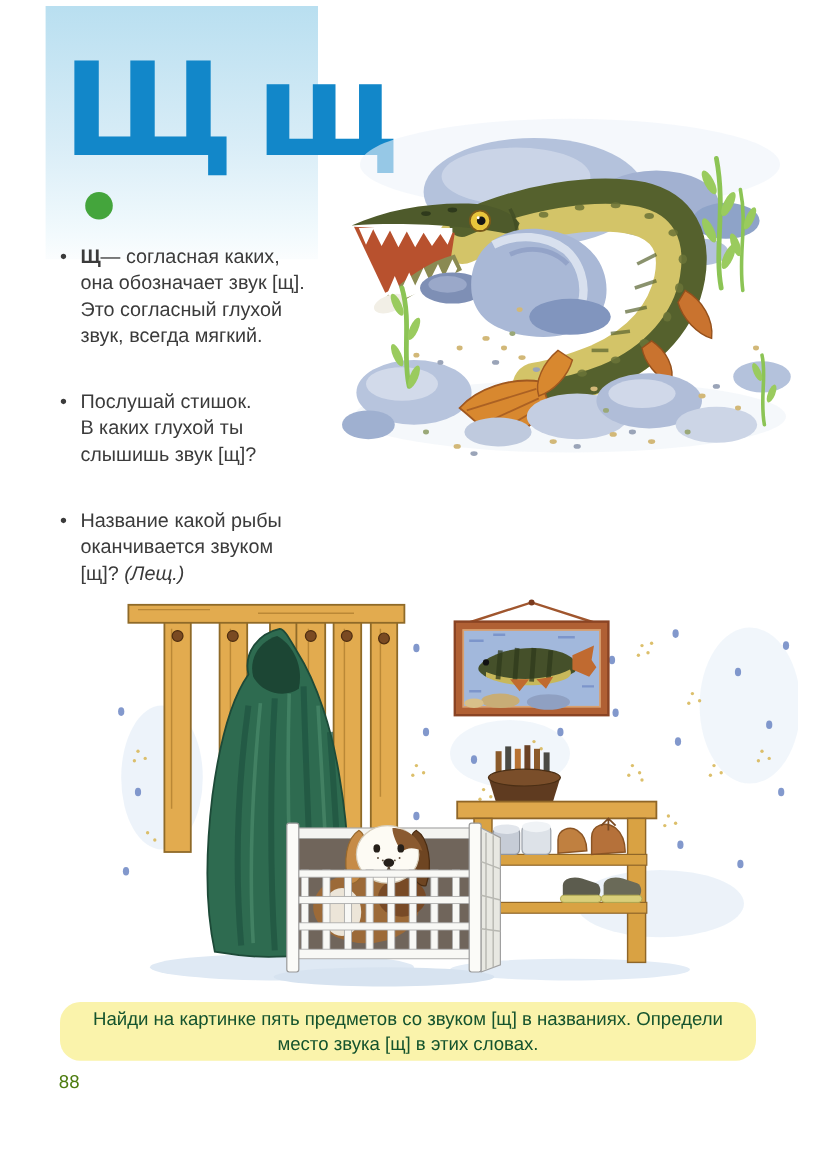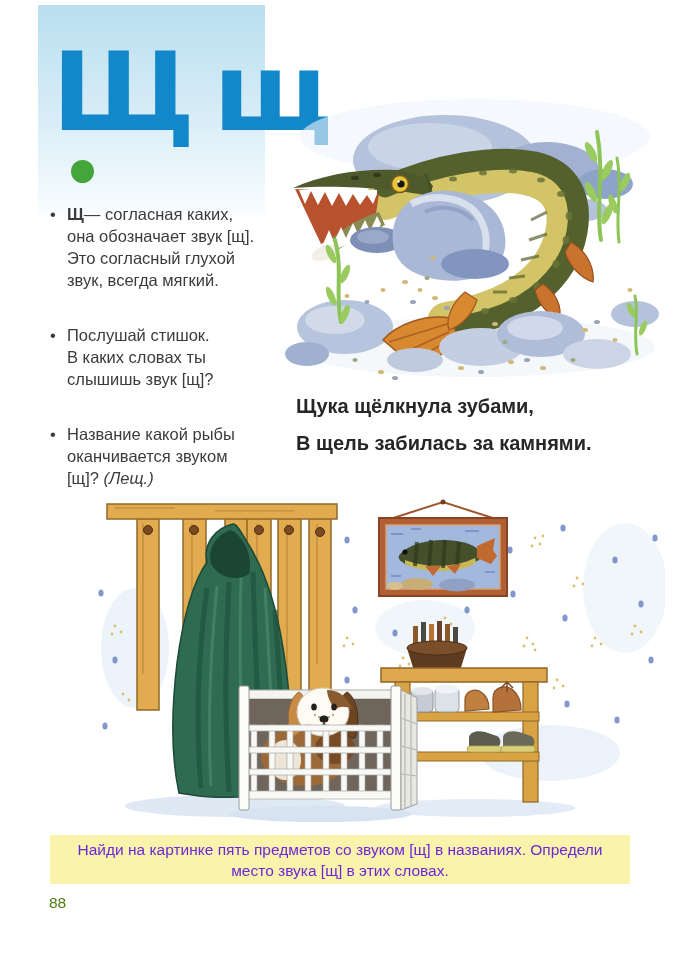--- a/index.html
+++ b/index.html
@@ -26,21 +26,21 @@
   
   .poem{position:absolute;left:296px;top:388px;font-size:20px;font-weight:bold;color:#262626;line-height:37px;}
   
   .watermark{position:absolute;left:0;top:450px;width:100%;text-align:center;z-index:6;
     font-family:"DejaVu Sans",sans-serif;font-weight:bold;font-size:53px;letter-spacing:1px;
     color:rgba(255,255,255,0.80);text-shadow:3px 4px 3px rgba(125,125,125,0.40);
     -webkit-text-stroke:1px rgba(200,200,200,0.35);pointer-events:none;}
   
   .task-box{position:absolute;left:50px;top:835px;width:580px;height:49px;box-sizing:border-box;
     display:flex;align-items:center;justify-content:center;text-align:center;
-    font-size:15.5px;line-height:21px;color:#6d28d9;padding:0 14px;}
+    font-size:15.5px;line-height:21px;color:#14532d;padding:0 14px;border-radius:17px;}
   .task-box p{margin:0;white-space:pre-line;}
   .page-number{position:absolute;left:49px;top:894px;font-size:15.5px;color:#4d7c0f;}
 </style>
 </head>
 <body>
 
 <div id="page">
 
   <div class="blue-box"></div>
 
@@ -189,35 +189,31 @@
     <div class="bullet">
       <span class="marker"></span>
       <p><b>Щ</b><span>— согласная каких,
 она обозначает звук [щ].
 Это согласный глухой
 звук, всегда мягкий.</span></p>
     </div>
     <div class="bullet">
       <span class="marker"></span>
       <p><span>Послушай стишок.
-В каких словах ты
+В каких глухой ты
 слышишь звук [щ]?</span></p>
     </div>
     <div class="bullet">
       <span class="marker"></span>
       <p><span>Название какой рыбы
 оканчивается звуком
 [щ]? </span><i>(Лещ.)</i></p>
     </div>
   </div>
 
-  <div class="poem">
-    <div>Щука щёлкнула зубами,</div>
-    <div>В щель забилась за камнями.</div>
-  </div>
 
 
   <svg class="room-illo" viewBox="0 0 570 327" xmlns="http://www.w3.org/2000/svg">
     <g opacity="0.55">
       <ellipse cx="40" cy="150" rx="34" ry="60" fill="#dfeaf6"></ellipse>
       <ellipse cx="255" cy="245" rx="45" ry="35" fill="#dce8f5"></ellipse>
       <ellipse cx="455" cy="255" rx="70" ry="28" fill="#dde9f5"></ellipse>
       <ellipse cx="530" cy="90" rx="42" ry="65" fill="#e6eff8"></ellipse>
       <ellipse cx="330" cy="130" rx="50" ry="28" fill="#e6eff8"></ellipse>
     </g>

